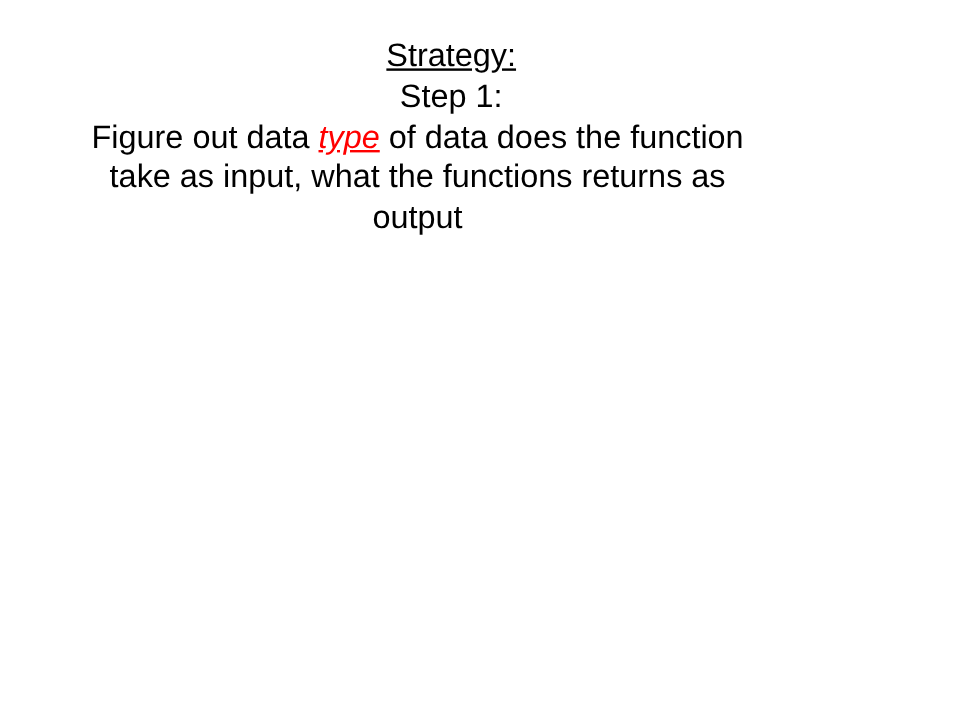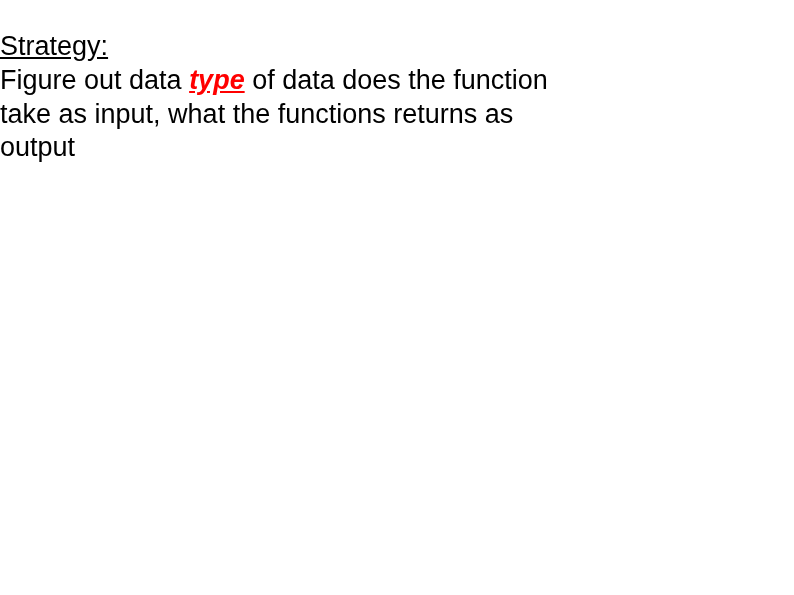--- a/index.html
+++ b/index.html
@@ -8,38 +8,41 @@
     width: 794px;
     height: 595px;
     background: #ffffff;
     font-family: Arial, Helvetica, sans-serif;
     font-size: 27px;
     color: #000000;
     line-height: 1.25;
   }
   .content {
     padding-top: 30px;
+    padding-left: 58px;
     padding-right: 100px;
+    text-align: center;
   }
   .heading {
     text-decoration: underline;
   }
   .step {
   }
   .body-text {
     max-width: 580px;
   }
   .type-word {
     color: #ff0000;
-    font-weight: bold;
+    font-weight: normal;
     font-style: italic;
     text-decoration: underline;
   }
 </style>
 </head>
 <body>
 
 <div class="content">
   <div class="heading">Strategy:</div>
+  <div class="step">Step 1:</div>
   <div class="body-text">
     <span>Figure out data </span><span class="type-word">type</span><span> of data does the function take as input, what the functions returns as output</span>
   </div>
 </div>
 
 </body></html>

